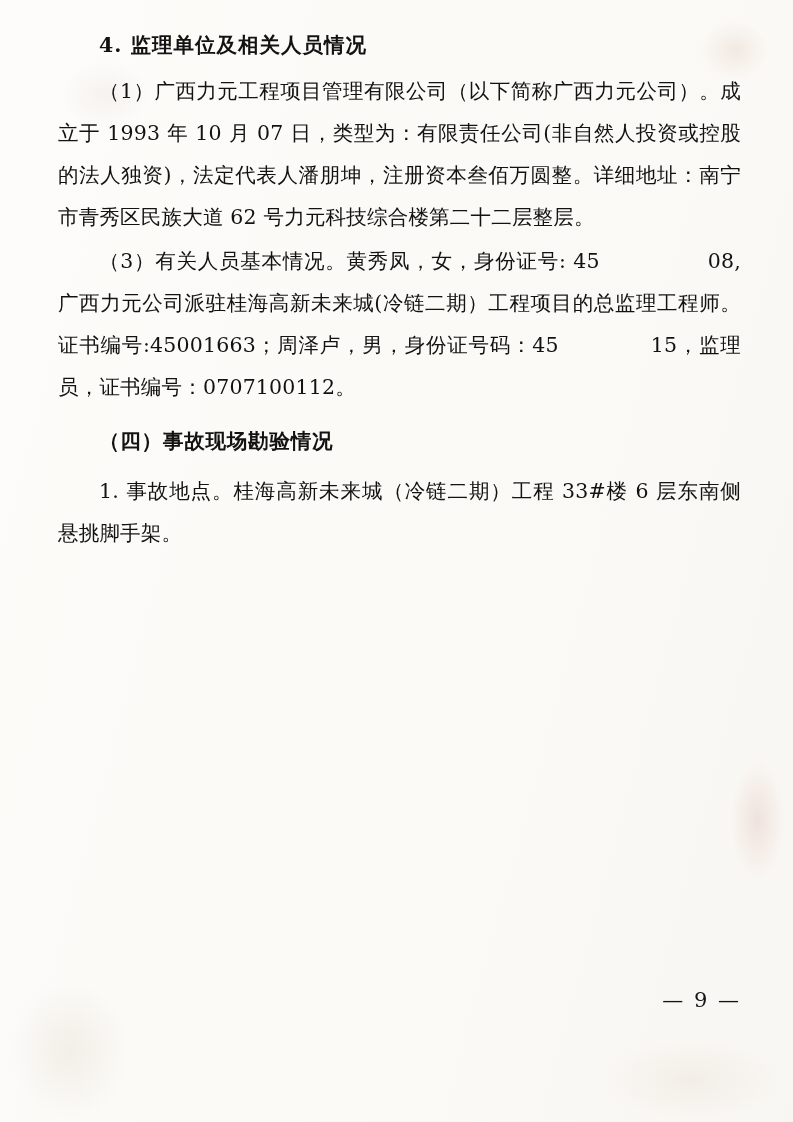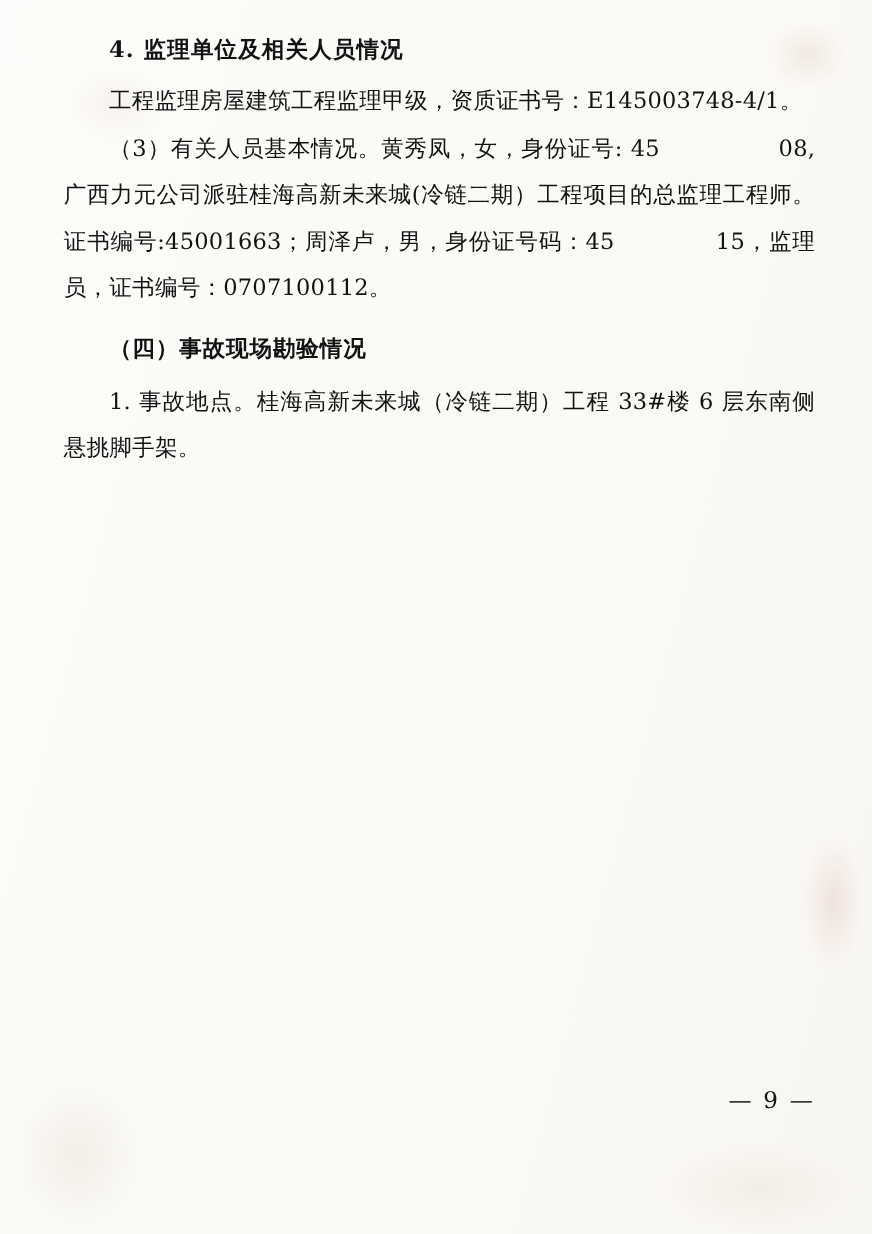--- a/index.html
+++ b/index.html
@@ -53,20 +53,21 @@
     letter-spacing: 1px;
     margin-bottom: 4px;
   }
   .indent {
     text-indent: 2em;
   }
   .sub-heading {
     text-indent: 2em;
     font-weight: bold;
     letter-spacing: 0.8px;
+    font-family: Liberation Mono, monospace;
   }
   .gap-before {
     margin-top: 14px;
   }
   .gap-small {
     margin-top: 6px;
   }
   .redact {
     display: inline-block;
     min-width: 108px;
@@ -93,22 +94,22 @@
   <div class="blotch b1"></div>
   <div class="blotch b2"></div>
   <div class="blotch b3"></div>
   <div class="blotch b4"></div>
   <div class="blotch b5"></div>
 
   <div class="content">
 
     <p class="heading">4. 监理单位及相关人员情况</p>
 
+    <p class="indent">（1）广西力元工程项目管理有限公司（以下简称广西力元公司）。成立于 1993 年 10 月 07 日，类型为：有限责任公司(非自然人投资或控股的法人独资)，法定代表人潘朋坤，注册资本叁佰万圆整。详细地址：南宁市青秀区民族大道 62 号力元科技综合楼第二十二层整层。</p>
 
-    <p class="indent">工程监理房屋建筑工程监理甲级，资质证书号：E145003748-4/1。</p>
 
 
     <p class="indent"><span>（3）有关人员基本情况。黄秀凤，女，身份证号: 45</span><span class="redact"></span><span>08,广西力元公司派驻桂海高新未来城(冷链二期）工程项目的总监理工程师。证书编号:45001663；周泽卢，男，身份证号码：45</span><span class="redact-sm"></span><span>15，监理员，证书编号：0707100112。</span></p>
 
     <p class="sub-heading gap-before">（四）事故现场勘验情况</p>
 
     <p class="indent gap-small">1. 事故地点。桂海高新未来城（冷链二期）工程 33#楼 6 层东南侧悬挑脚手架。</p>
 
 
   </div>

